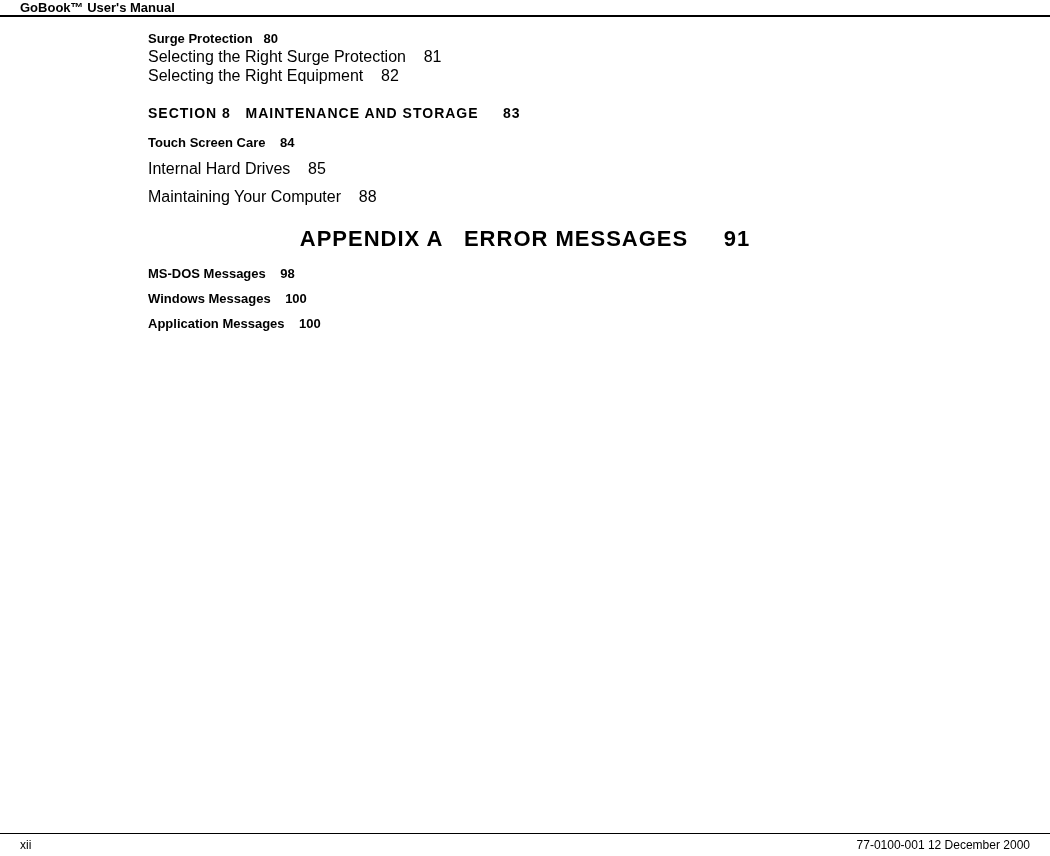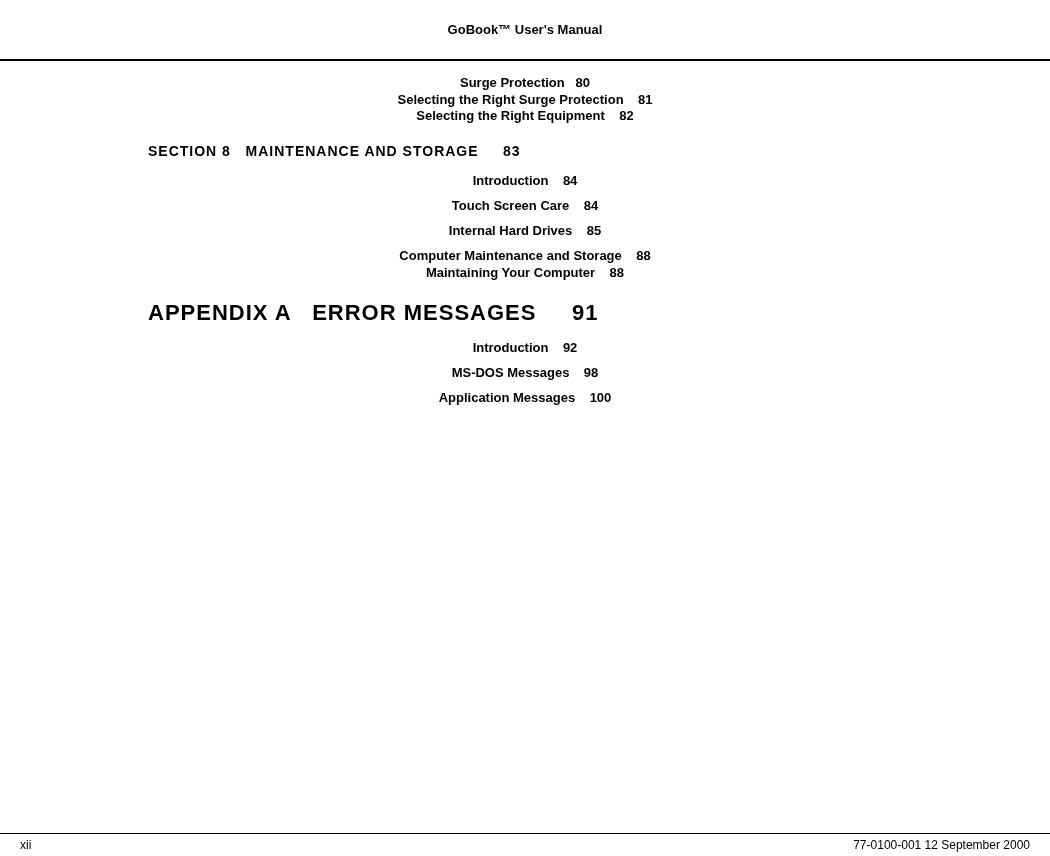--- a/index.html
+++ b/index.html
@@ -13,46 +13,45 @@
       height: 856px;
       font-family: Arial, Helvetica, sans-serif;
       background: #ffffff;
       color: #000000;
       position: relative;
       overflow: hidden;
     }
 
     .header-bar {
       border-bottom: 2px solid #000000;
-      padding: 22px 20px;
+      padding: 0 20px;
       display: flex;
       align-items: center;
-      justify-content: center;
     }
 
     .header-title {
       font-size: 13px;
       font-weight: bold;
     }
 
     .main-content {
       padding: 10px 148px 10px 148px;
       font-size: 13px;
     }
 
     .toc-entry-bold {
       font-size: 13px;
       font-weight: bold;
       margin-bottom: 2px;
       margin-top: 4px;
     }
 
     .toc-entry-normal {
-      font-size: 13px;
-      font-weight: bold;
+      font-size: 16px;
+      font-weight: normal;
       margin-bottom: 1px;
       margin-left: 0;
     }
 
     .section-header {
       font-size: 14px;
       font-weight: bold;
       font-family: Arial, Helvetica, sans-serif;
       letter-spacing: 1px;
       margin-top: 20px;
@@ -61,25 +60,25 @@
     }
 
     .appendix-header {
       font-size: 22px;
       font-weight: bold;
       font-family: Arial, Helvetica, sans-serif;
       letter-spacing: 1px;
       margin-top: 20px;
       margin-bottom: 14px;
       text-transform: uppercase;
+      text-align: center;
     }
 
     .toc-block {
       margin-bottom: 10px;
-      text-align: center;
     }
 
     .footer-bar {
       position: absolute;
       bottom: 0;
       left: 0;
       right: 0;
       border-top: 1px solid #000000;
       display: flex;
       justify-content: space-between;
@@ -106,52 +105,48 @@
 <div class="main-content">
 
   <div class="toc-block">
     <div class="toc-entry-bold">Surge Protection&nbsp;&nbsp;&nbsp;80</div>
     <div class="toc-entry-normal">Selecting the Right Surge Protection&nbsp;&nbsp;&nbsp;&nbsp;81</div>
     <div class="toc-entry-normal">Selecting the Right Equipment&nbsp;&nbsp;&nbsp;&nbsp;82</div>
   </div>
 
   <div class="section-header">SECTION 8 &nbsp; MAINTENANCE AND STORAGE &nbsp;&nbsp;&nbsp; 83</div>
 
-  <div class="toc-block">
-    <div class="toc-entry-bold">Introduction&nbsp;&nbsp;&nbsp;&nbsp;84</div>
-  </div>
 
   <div class="toc-block">
     <div class="toc-entry-bold">Touch Screen Care&nbsp;&nbsp;&nbsp;&nbsp;84</div>
   </div>
 
   <div class="toc-block">
     <div class="toc-entry-normal">Internal Hard Drives&nbsp;&nbsp;&nbsp;&nbsp;85</div>
   </div>
 
 
   <div class="toc-block">
-    <div class="toc-entry-bold">Computer Maintenance and Storage&nbsp;&nbsp;&nbsp;&nbsp;88</div>
     <div class="toc-entry-normal">Maintaining Your Computer&nbsp;&nbsp;&nbsp;&nbsp;88</div>
   </div>
 
   <div class="appendix-header">APPENDIX A &nbsp; ERROR MESSAGES &nbsp;&nbsp;&nbsp; 91</div>
 
-  <div class="toc-block">
-    <div class="toc-entry-bold">Introduction&nbsp;&nbsp;&nbsp;&nbsp;92</div>
-  </div>
 
 
   <div class="toc-block">
     <div class="toc-entry-bold">MS-DOS Messages&nbsp;&nbsp;&nbsp;&nbsp;98</div>
   </div>
 
+  <div class="toc-block">
+    <div class="toc-entry-bold">Windows Messages&nbsp;&nbsp;&nbsp;&nbsp;100</div>
+  </div>
 
   <div class="toc-block">
     <div class="toc-entry-bold">Application Messages&nbsp;&nbsp;&nbsp;&nbsp;100</div>
   </div>
 
 </div>
 
 <div class="footer-bar">
   <span class="footer-left">xii</span>
-  <span class="footer-right">77-0100-001   12 September 2000</span>
+  <span class="footer-right">77-0100-001   12 December 2000</span>
 </div>
 
 </body></html>

